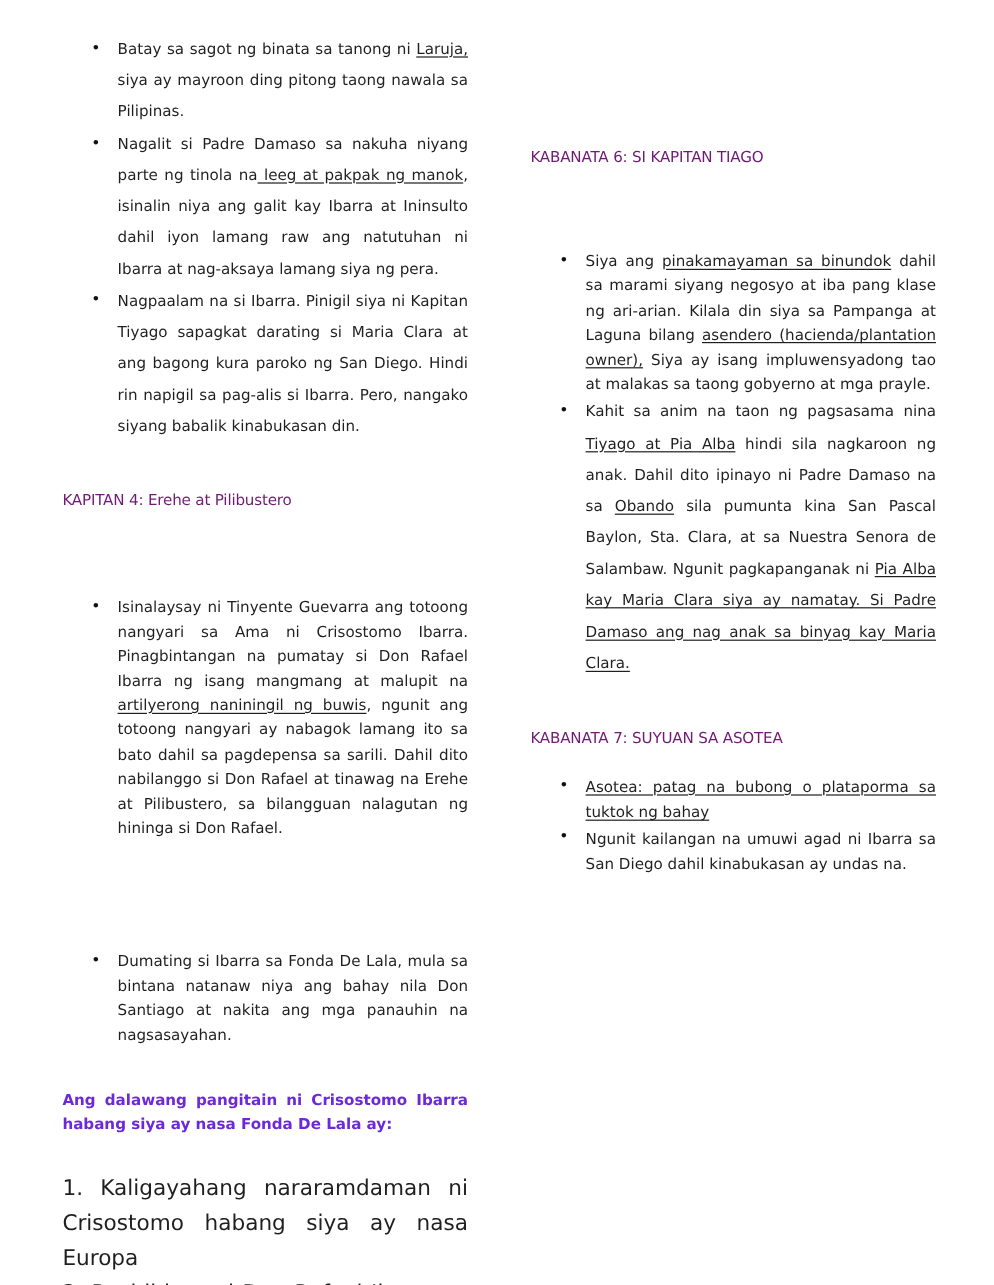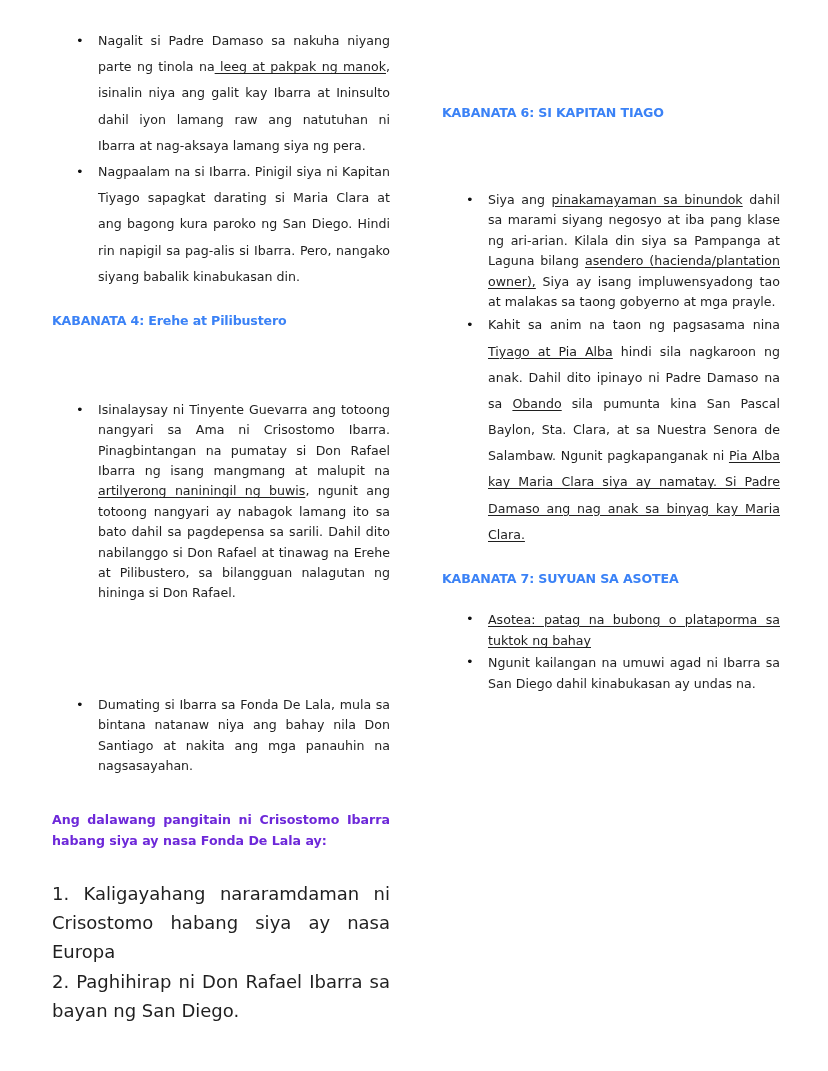--- a/index.html
+++ b/index.html
@@ -24,25 +24,26 @@
 
   .col {
     position: absolute;
     top: 0;
   }
   .col-left  { left: 52px;  width: 338px; }
   .col-right { left: 442px; width: 338px; }
 
   
   .heading {
-    font-weight: bold;
+    font-weight: normal;
     font-size: 12.6px;
     line-height: 1.35;
     letter-spacing: -0.15px;
-    color: #3b82f6;
+    color: #701a75;
+    margin-top: 18px;
   }
 
   
   ul.blist {
     list-style: none;
     margin: 0;
     padding: 0;
   }
   ul.blist > li {
     position: relative;
@@ -99,27 +100,28 @@
 </style>
 </head>
 <body>
 
 <div class="page">
 
   <div class="col col-left">
     <div class="sp-28"></div>
 
     <ul class="blist lh-loose">
+      <li><span>Batay sa sagot ng binata sa tanong ni </span><span class="u">Laruja,</span><span> siya ay mayroon ding pitong taong nawala sa Pilipinas.</span></li>
       <li><span>Nagalit si Padre Damaso sa nakuha niyang parte ng tinola na</span><span class="u"> leeg at pakpak ng manok</span><span>, isinalin niya ang galit kay Ibarra at Ininsulto dahil iyon lamang raw ang natutuhan ni Ibarra at nag-aksaya lamang siya ng pera.</span></li>
       <li><span>Nagpaalam na si Ibarra. Pinigil siya ni Kapitan Tiyago sapagkat darating si Maria Clara at ang bagong kura paroko ng San Diego.  Hindi rin napigil sa pag-alis si Ibarra.   Pero, nangako siyang babalik kinabukasan din.</span></li>
     </ul>
 
     <div class="sp-22"></div>
 
-    <div class="heading">KABANATA 4: Erehe at Pilibustero</div>
+    <div class="heading">KAPITAN 4: Erehe at Pilibustero</div>
 
     <div class="sp-30"></div>
 
     <ul class="blist lh-tight">
       <li><span>Isinalaysay ni Tinyente Guevarra ang totoong nangyari sa Ama ni Crisostomo Ibarra. Pinagbintangan na pumatay si Don Rafael Ibarra ng isang mangmang at malupit na </span><span class="u">artilyerong naniningil ng buwis</span><span>, ngunit ang totoong nangyari ay nabagok lamang ito sa bato dahil sa pagdepensa sa sarili. Dahil dito nabilanggo si Don Rafael at tinawag na Erehe at Pilibustero, sa bilangguan nalagutan ng hininga si Don Rafael.</span></li>
     </ul>
 
     <div class="sp-22"></div>
 
 

